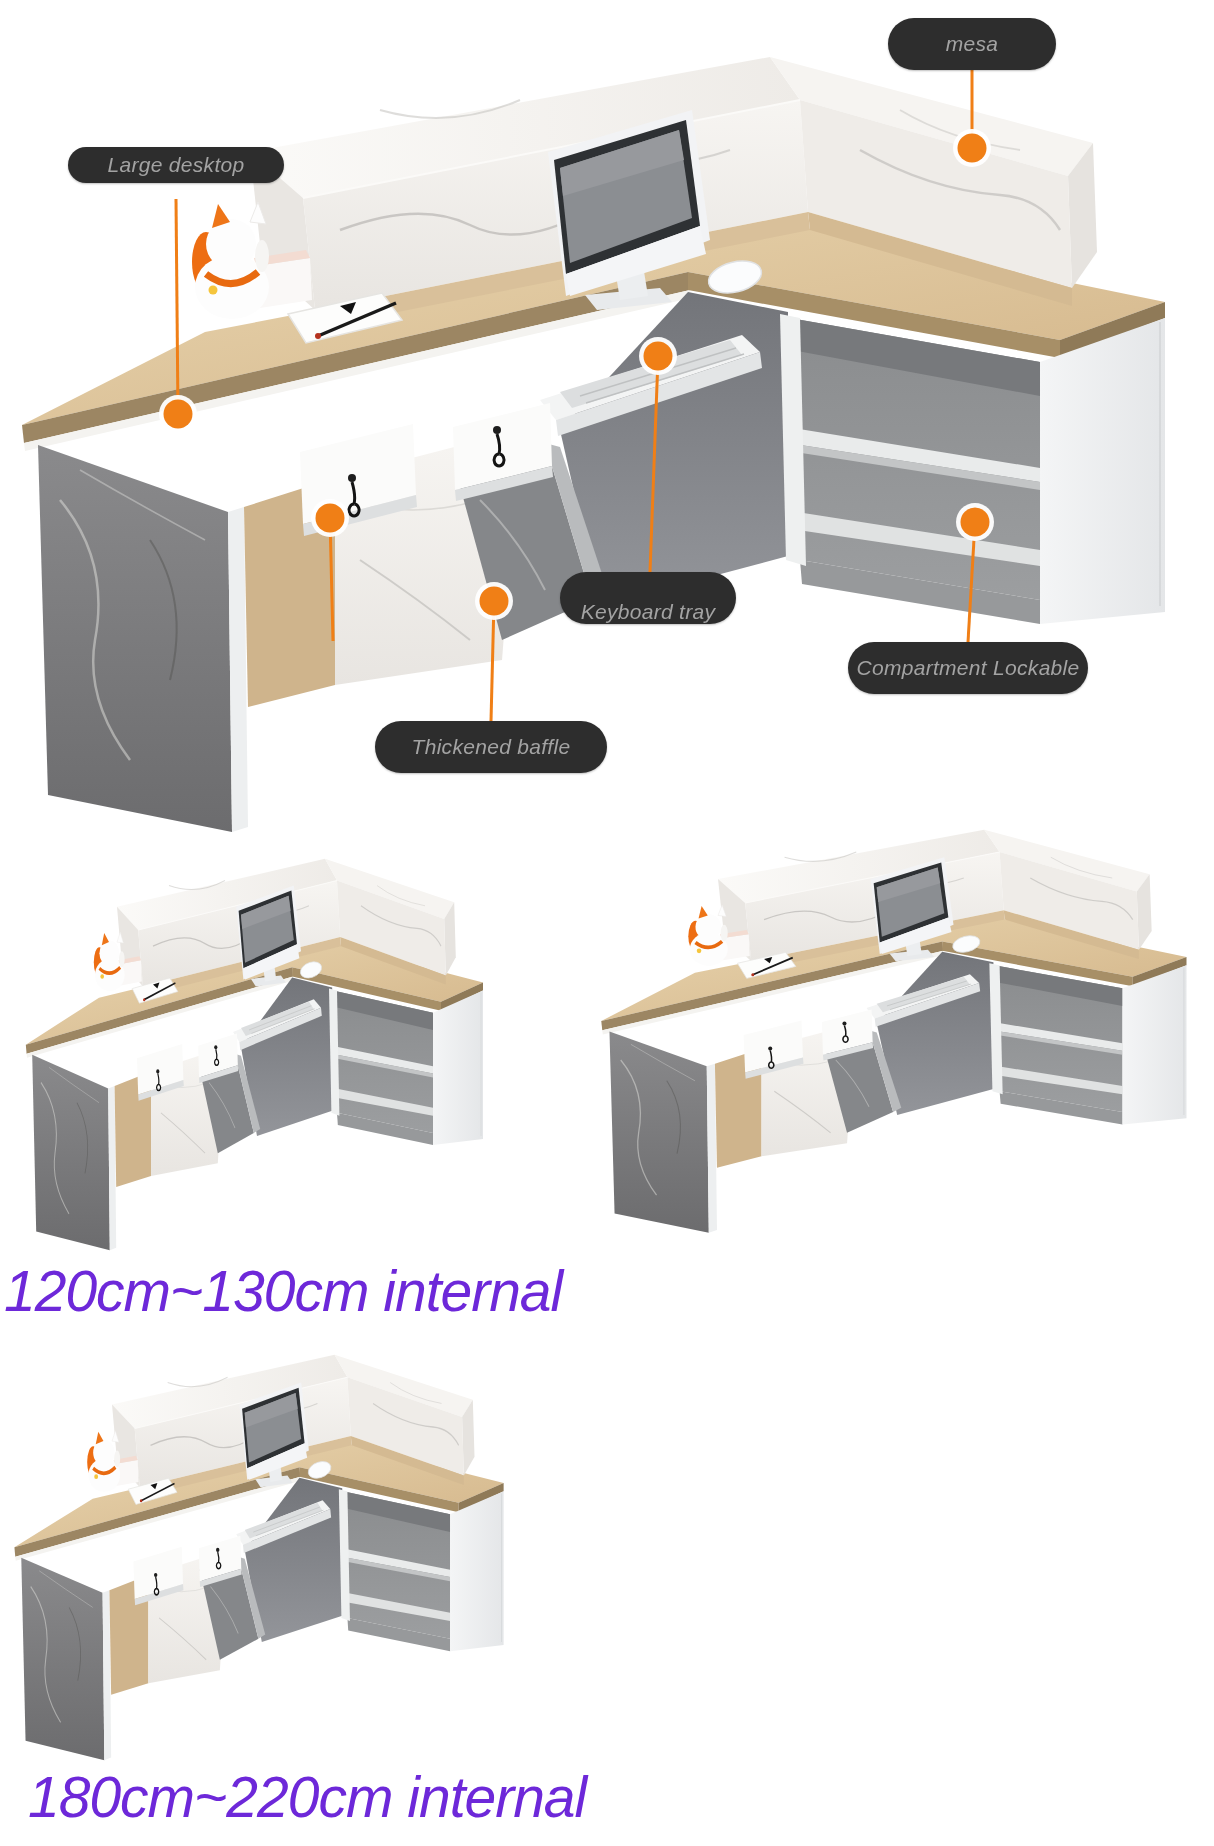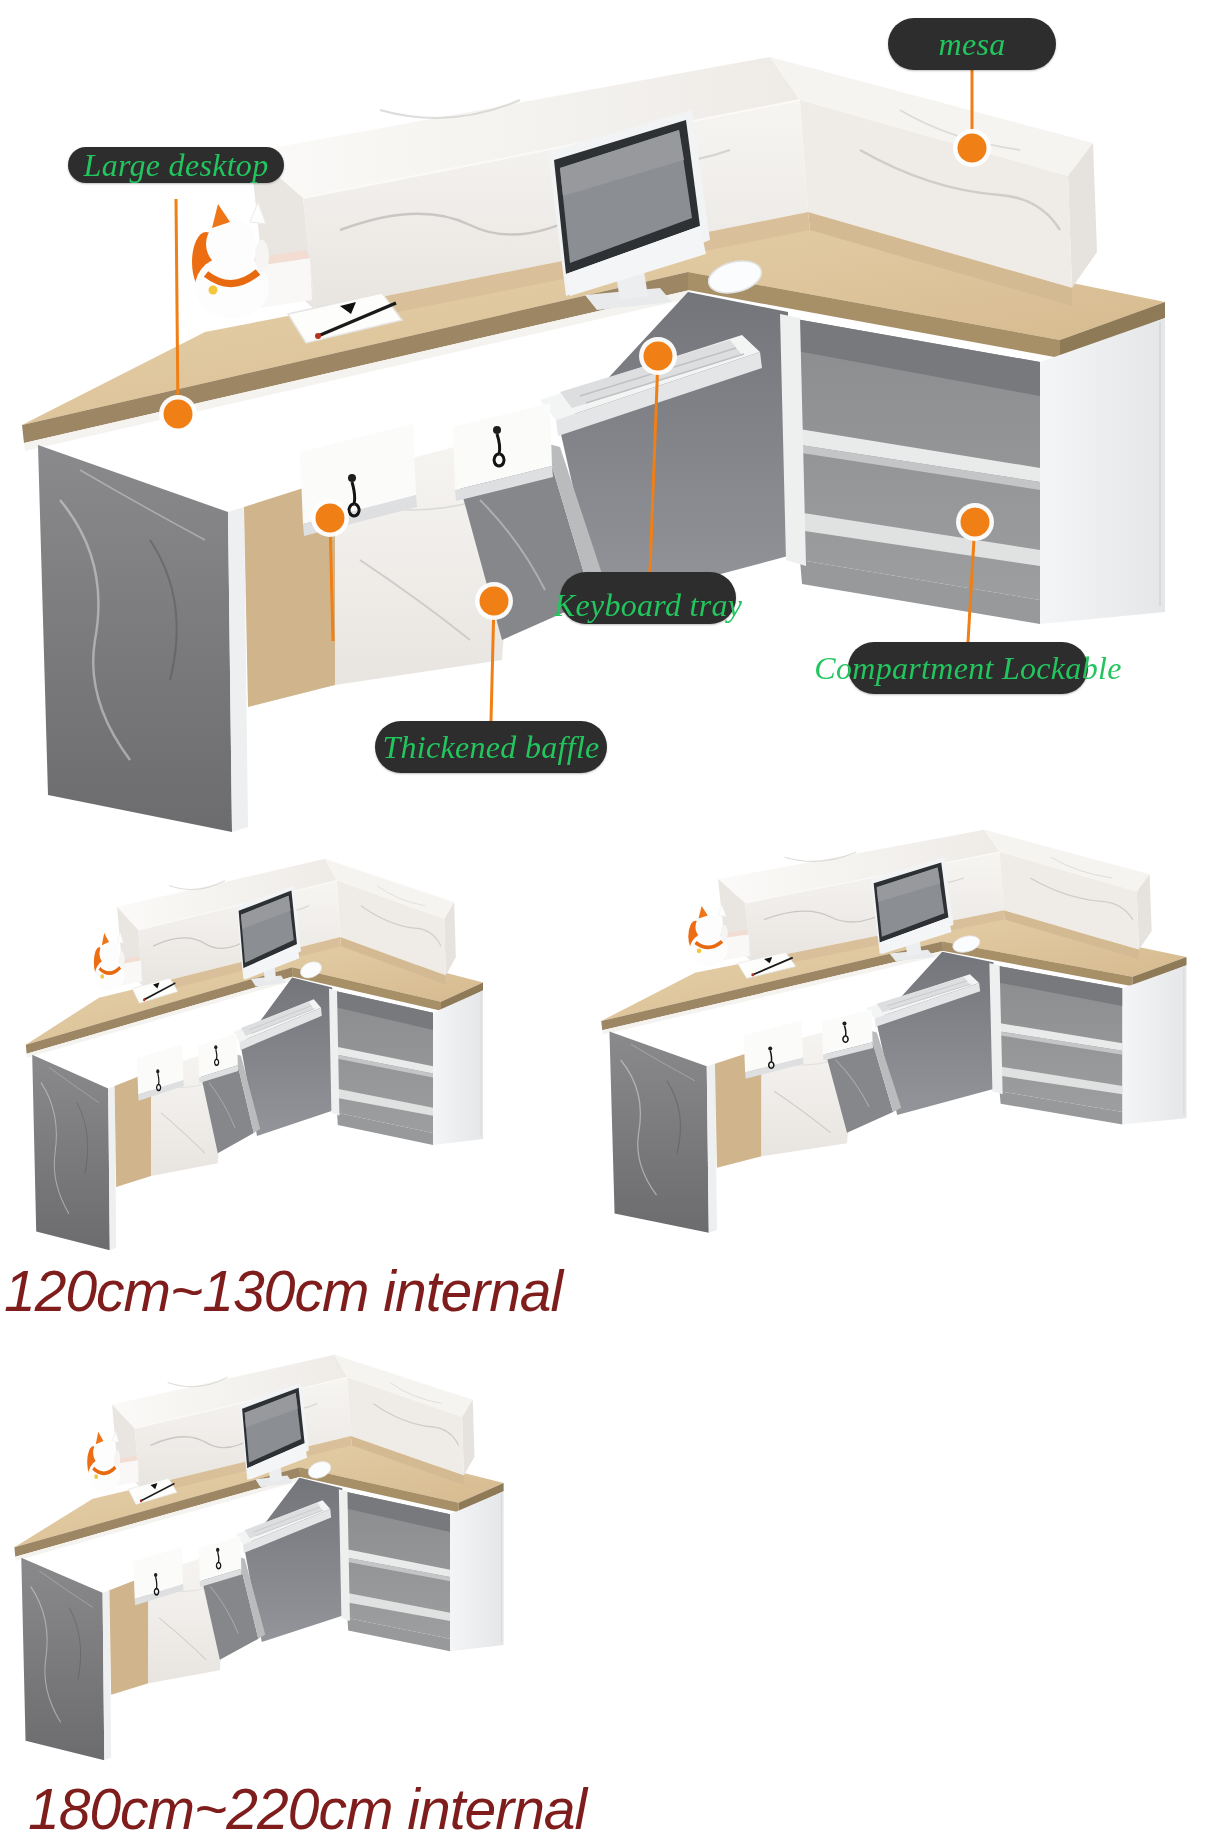--- a/index.html
+++ b/index.html
@@ -3,39 +3,39 @@
 <meta charset="utf-8">
 <style>
   html,body{margin:0;padding:0;background:#fff;}
   .canvas{
     position:relative;width:1214px;height:1846px;background:#ffffff;
     font-family:"Liberation Sans",sans-serif;overflow:hidden;
   }
   .scene{position:absolute;left:0;top:0;}
   .pill{
     position:absolute;display:flex;align-items:center;justify-content:center;
-    background:#2d2d2d;color:#22c55e;border-radius:27px;
-    font-style:italic;font-size:32px;letter-spacing:.3px;
+    background:#2d2d2d;color:#a3a3a3;border-radius:27px;
+    font-style:italic;font-size:21px;letter-spacing:.3px;
     box-shadow:0 1px 2px rgba(0,0,0,.25);
-    box-sizing:border-box;white-space:nowrap;font-family:Liberation Serif, serif;
+    box-sizing:border-box;white-space:nowrap;
   }
   .size-caption{
-    position:absolute;color:#7f1d1d;font-style:italic;font-weight:500;
+    position:absolute;color:#6d28d9;font-style:italic;font-weight:500;
     font-size:57px;letter-spacing:-1px;white-space:nowrap;
   }
   
   .co-mesa{left:888px;top:18px;width:168px;height:52px;}
   .co-large{left:68px;top:147px;width:216px;height:36px;}
   .co-drawer{left:240px;top:641px;width:228px;height:52px;}
   .co-tray{left:560px;top:572px;width:176px;height:52px;align-items:flex-end;}
   .co-baffle{left:375px;top:721px;width:232px;height:52px;}
   .co-cabinet{left:848px;top:642px;width:240px;height:52px;}
   .cap-1{left:4px;top:1258px;}
   .cap-2{left:606px;top:1258px;}
-  .cap-3{left:28px;top:1764px;margin-top:12px;}
+  .cap-3{left:28px;top:1764px;}
 </style>
 </head>
 <body>
 
 <div class="canvas">
 
   <svg class="scene" width="1214" height="1846" viewBox="0 0 1214 1846" aria-hidden="true">
     <defs>
       <linearGradient id="woodGrad" x1="0" y1="0" x2="1" y2="1">
         <stop offset="0" stop-color="#e9d5af"></stop>

